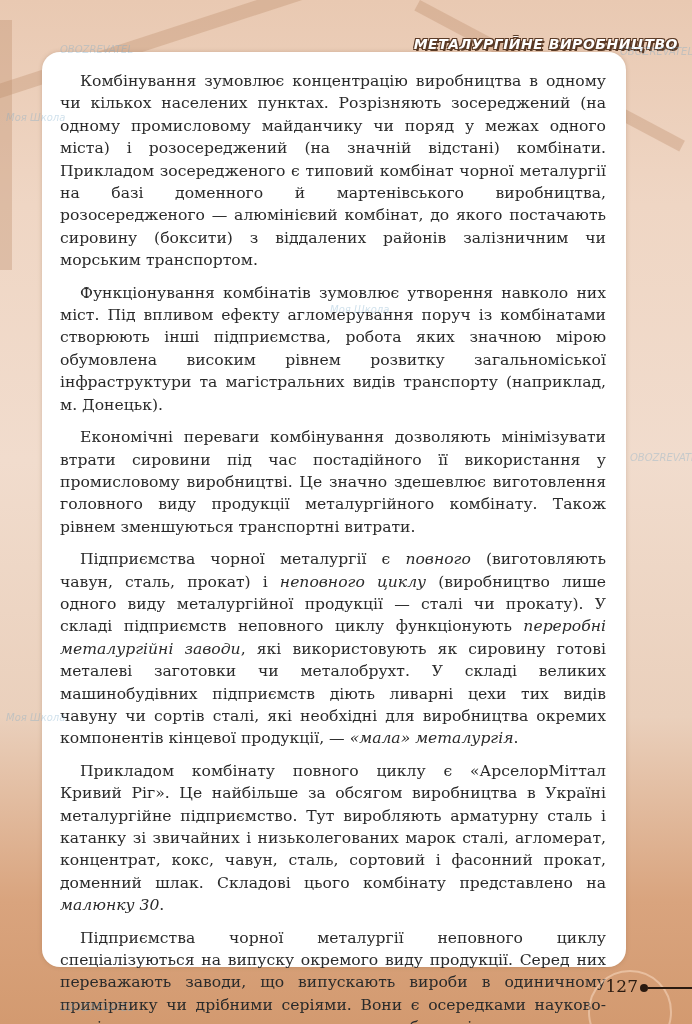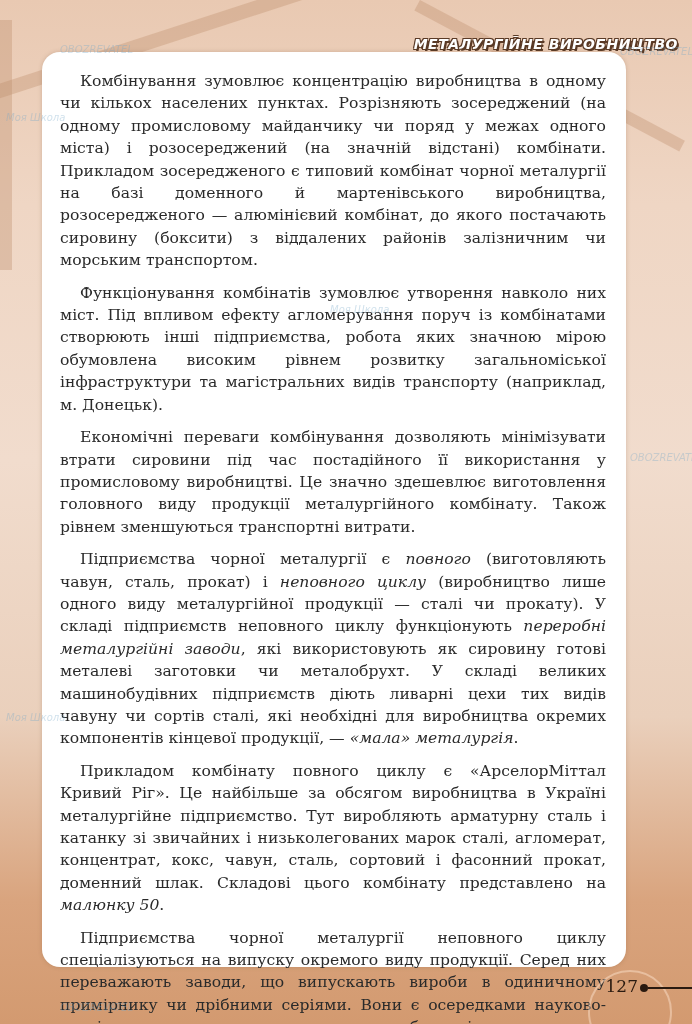--- a/index.html
+++ b/index.html
@@ -61,21 +61,21 @@
 <div class="panel"></div>
 
 <div class="text">
   <p>Комбінування зумовлює концентрацію виробництва в одному чи кількох населених пунктах. Розрізняють зосереджений (на одному промисловому майданчику чи поряд у межах одного міста) і розосереджений (на значній відстані) комбінати. Прикладом зосередженого є типовий комбінат чорної металургії на базі доменного й мартенівського виробництва, розосередженого — алюмінієвий комбінат, до якого постачають сировину (боксити) з віддалених районів залізничним чи морським транспортом.</p>
   <p>Функціонування комбінатів зумовлює утворення навколо них міст. Під впливом ефекту агломерування поруч із комбінатами створюють інші підприємства, робота яких значною мірою обумовлена високим рівнем розвитку загальноміської інфраструктури та магістральних видів транспорту (наприклад, м. Донецьк).</p>
   <p>Економічні переваги комбінування дозволяють мінімізувати втрати сировини під час постадійного її використання у промисловому виробництві. Це значно здешевлює виготовлення головного виду продукції металургійного комбінату. Також рівнем зменшуються транспортні витрати.</p>
   <p>
     <span>Підприємства чорної металургії є </span><em>повного</em><span> (виготовляють чавун, сталь, прокат) і </span><em>неповного циклу</em><span> (виробництво лише одного виду металургійної продукції — сталі чи прокату). У складі підприємств неповного циклу функціонують </span><em>переробні металургійні заводи</em><span>, які використовують як сировину готові металеві заготовки чи металобрухт. У складі великих машинобудівних підприємств діють ливарні цехи тих видів чавуну чи сортів сталі, які необхідні для виробництва окремих компонентів кінцевої продукції, — </span><em>«мала» металургія</em><span>.</span>
   </p>
   <p>
-    <span>Прикладом комбінату повного циклу є «АрселорМіттал Кривий Ріг». Це найбільше за обсягом виробництва в Україні металургійне підприємство. Тут виробляють арматурну сталь і катанку зі звичайних і низьколегованих марок сталі, агломерат, концентрат, кокс, чавун, сталь, сортовий і фасонний прокат, доменний шлак. Складові цього комбінату представлено на </span><em>малюнку 50</em><span>.</span>
+    <span>Прикладом комбінату повного циклу є «АрселорМіттал Кривий Ріг». Це найбільше за обсягом виробництва в Україні металургійне підприємство. Тут виробляють арматурну сталь і катанку зі звичайних і низьколегованих марок сталі, агломерат, концентрат, кокс, чавун, сталь, сортовий і фасонний прокат, доменний шлак. Складові цього комбінату представлено на </span><em>малюнку 30</em><span>.</span>
   </p>
   <p>Підприємства чорної металургії неповного циклу спеціалізуються на випуску окремого виду продукції. Серед них переважають заводи, що випускають вироби в одиничному примірнику чи дрібними серіями. Вони є осередками науково-технічного прогресу, адже у виробництві застосовують спеціальні технології, на них працюють висококваліфіковані кадри. Прикладом такого підприємства є «Енергомашспецсталь» (м. Краматорськ). Це найбільший в Україні виробник литих і кованих виробів індивідуального і дрібносерійного виробництва зі спеціальних сталей, а також єдиний виробник кованих елементів корпусів ядерних реакторів у СНД.</p>
 
 </div>
 
 <div class="watermark" style="left:60px; top:12px;">OBOZREVATEL</div>
 <div class="watermark" style="left:6px; top:80px;">Моя Школа</div>
 <div class="watermark" style="left:620px; top:14px;">OBOZREVATEL</div>
 <div class="watermark" style="left:330px; top:272px;">Моя Школа</div>
 <div class="watermark" style="left:630px; top:420px;">OBOZREVATEL</div>

